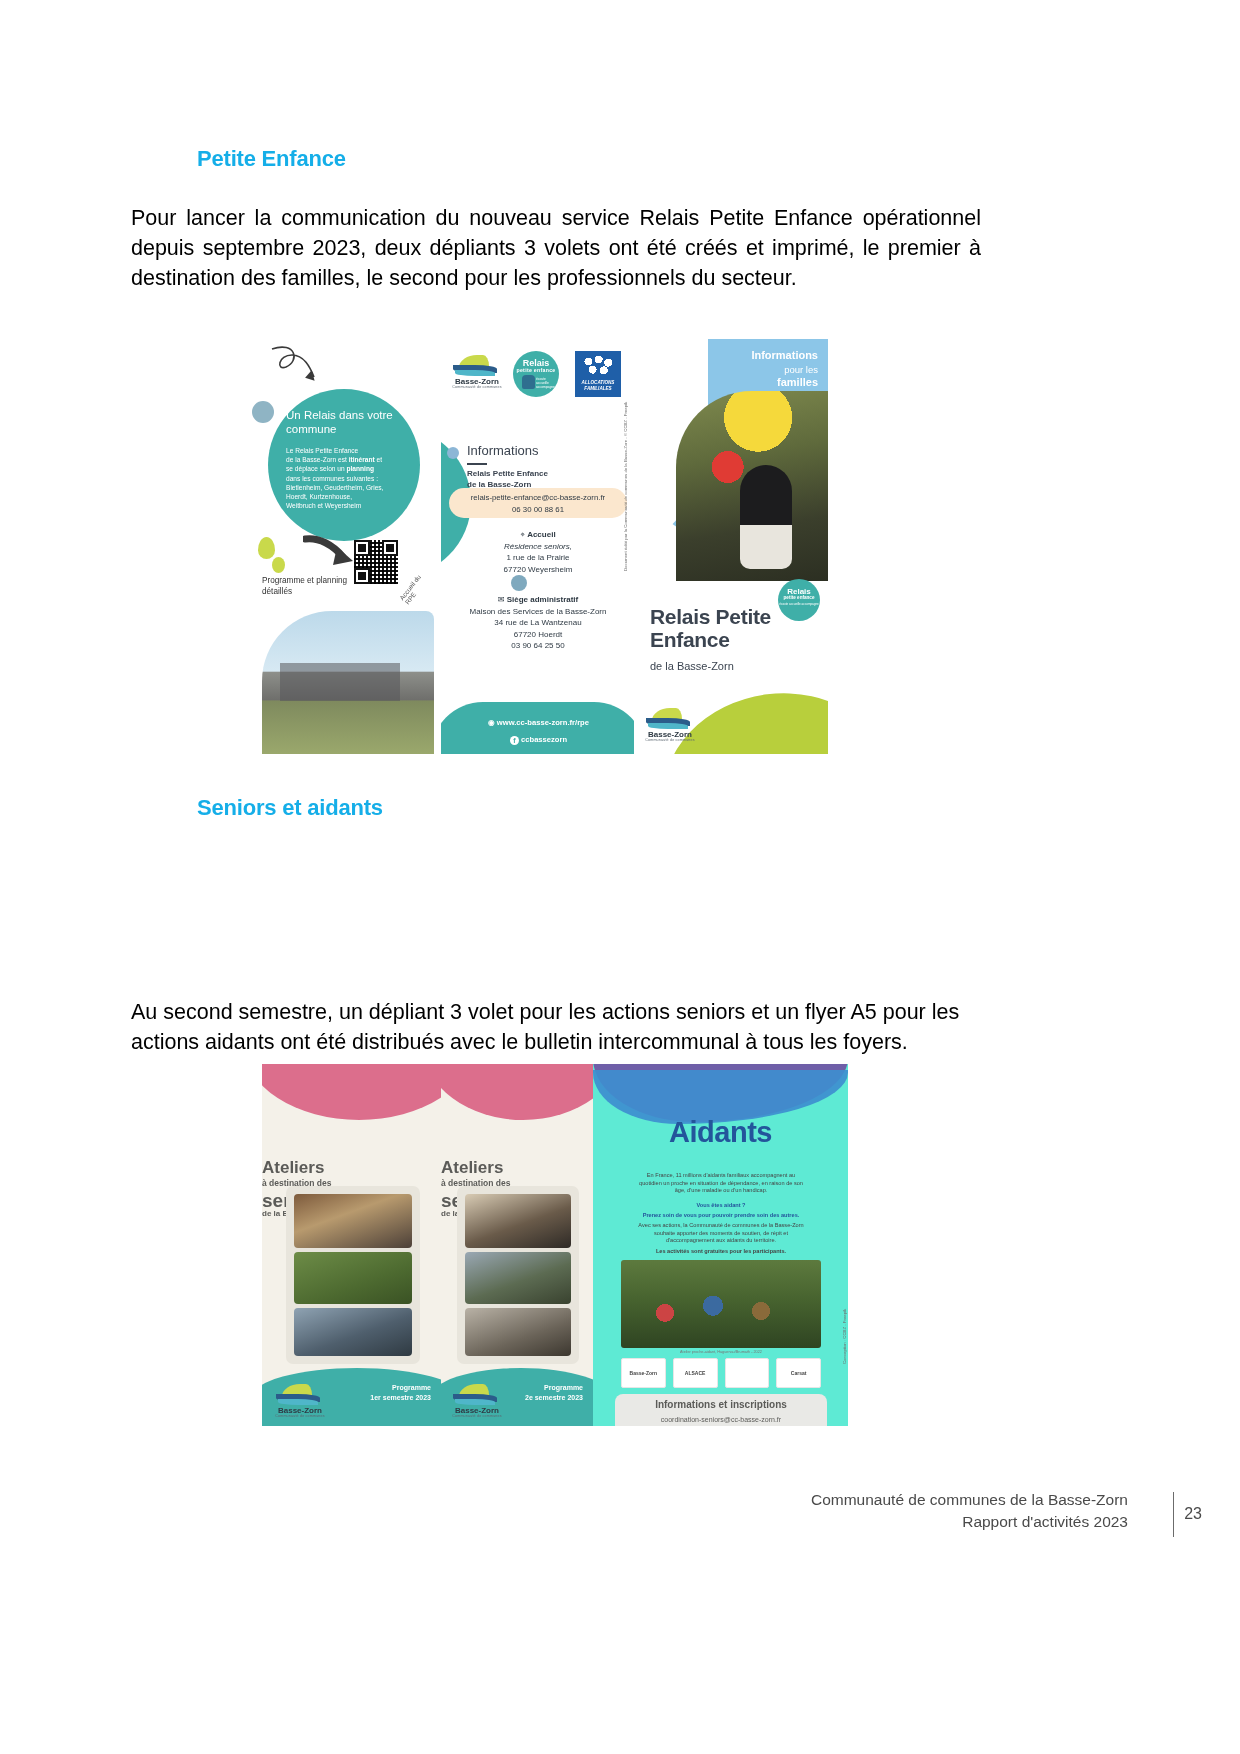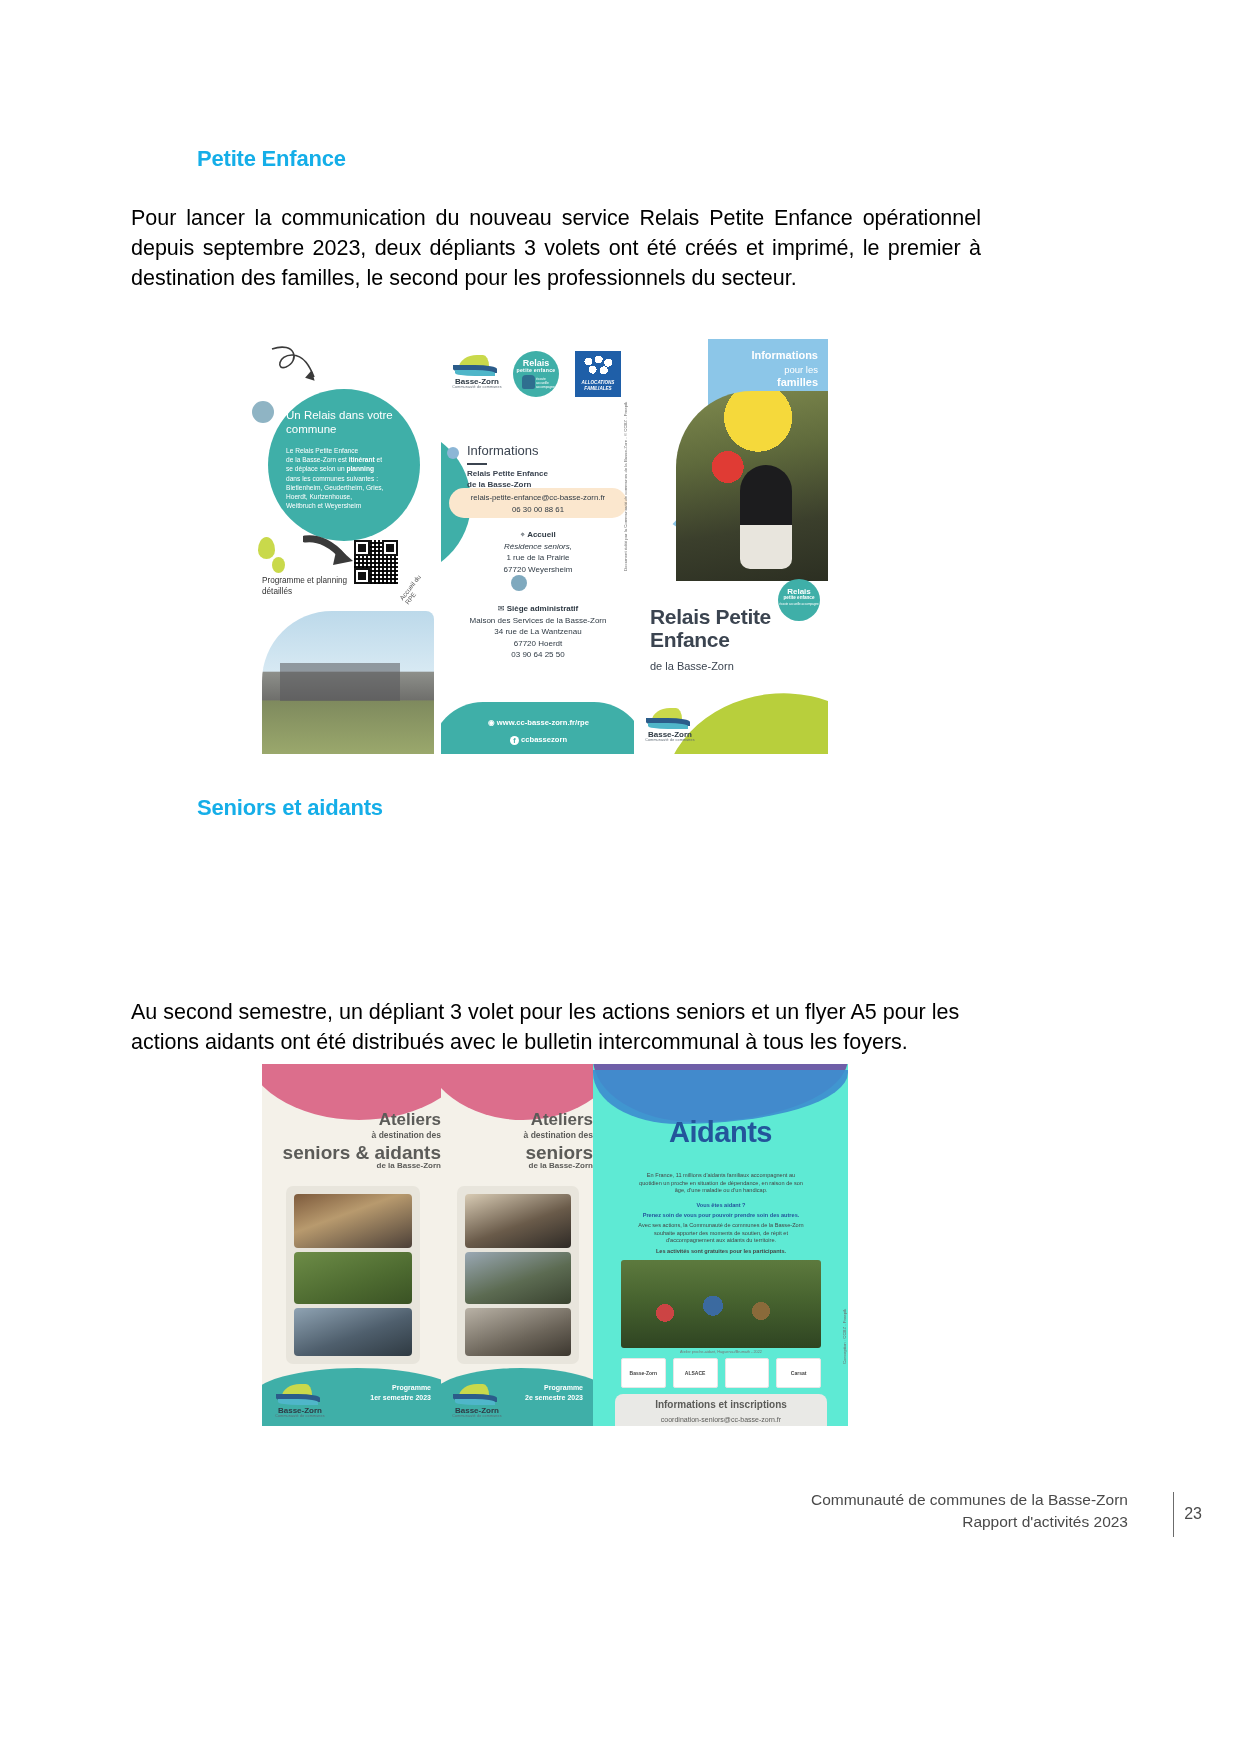--- a/index.html
+++ b/index.html
@@ -260,21 +260,21 @@
   }
   .sp { position:absolute; top:0; height:100%; overflow:hidden; }
   #sp1{ left:0;    width:179px; background:#F4F1E9; }
   #sp2{ left:179px;width:152px; background:#F4F1E9; }
   #sp3{ left:331px;width:255px; background:#5eead4; }
 
   .pink-swoosh{
     position:absolute; left:-18px; top:-34px; width:230px; height:90px;
     background:#DC6E8C; border-radius:0 0 60% 60% / 0 0 100% 100%;
   }
-  .at-title{ position:absolute; width:100%; text-align:right; color:#5b5b58; }
+  .at-title{ position:absolute; width:100%; text-align:left; color:#5b5b58;margin-top:48px; }
   .at-1{ font-size:17px; font-weight:bold; }
   .at-2{ font-size:8.5px; font-weight:bold; }
   .at-3{ font-size:19px; font-weight:bold; }
   .at-4{ font-size:8px; font-weight:bold; }
   .photo-card{ position:absolute; background:#E8E5DC; border-radius:7px; }
   .ph{ position:absolute; border-radius:4px; }
   .teal-swoosh-b{
     position:absolute; left:-10px; bottom:0; width:210px; height:58px;
     background:#3FAFA8; border-radius:100% 100% 0 0 / 100% 100% 0 0;
   }
@@ -446,21 +446,21 @@
       </div>
 
       <div class="addr-block" style="left:4px;top:190px;">
         <span>⌖</span>
         <span class="h">Accueil</span><br>
         <span class="it">Résidence seniors,</span><br>
         <span>1 rue de la Prairie</span><br>
         <span>67720 Weyersheim</span>
       </div>
 
-      <div class="addr-block" style="left:4px;top:264px;">
+      <div class="addr-block" style="left:4px;top:255px;">
         <span>✉</span>
         <span class="h">Siège administratif</span><br>
         <span>Maison des Services de la Basse-Zorn</span><br>
         <span>34 rue de La Wantzenau</span><br>
         <span>67720 Hoerdt</span><br>
         <span>03 90 64 25 50</span>
       </div>
 
       <div id="mid-dot-2"></div>
 

